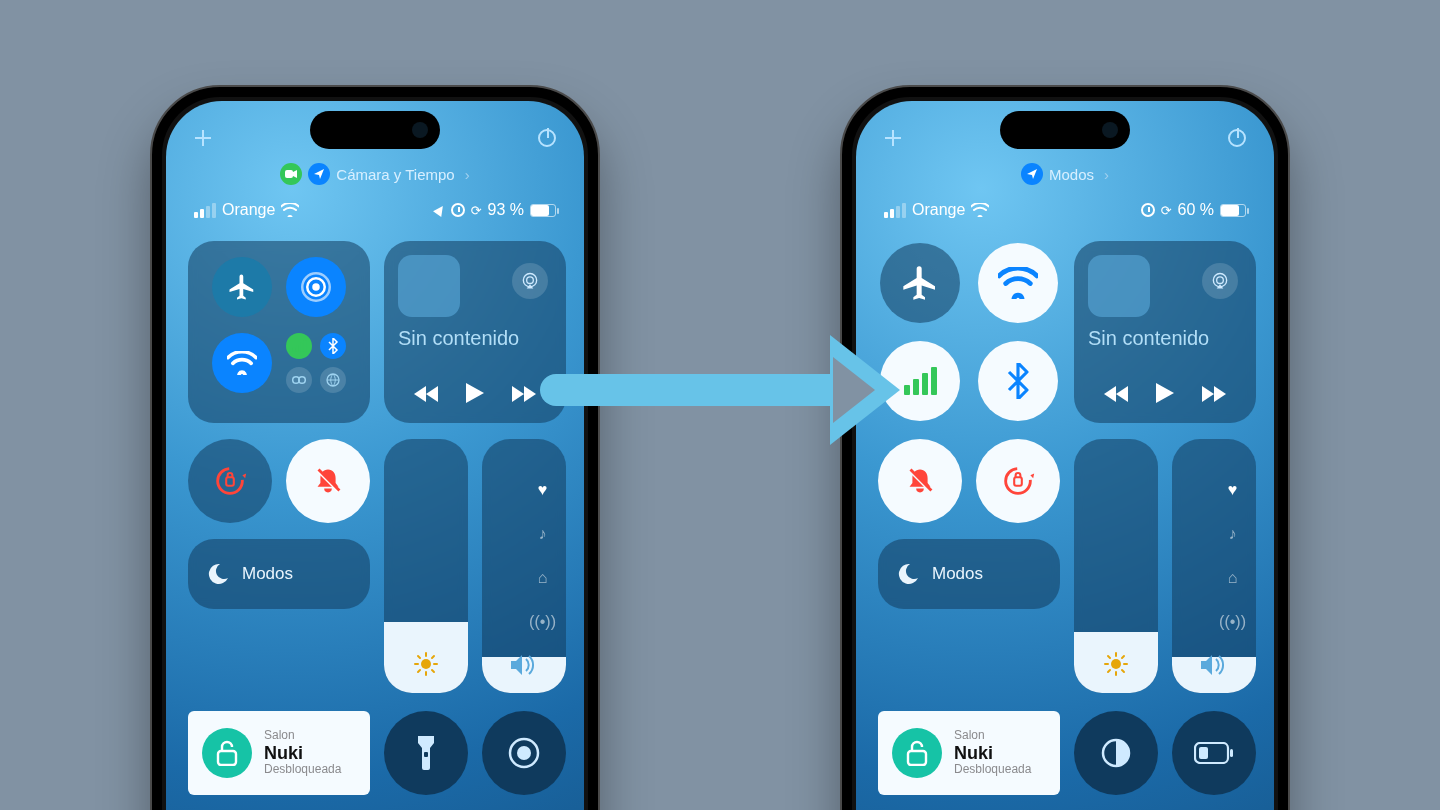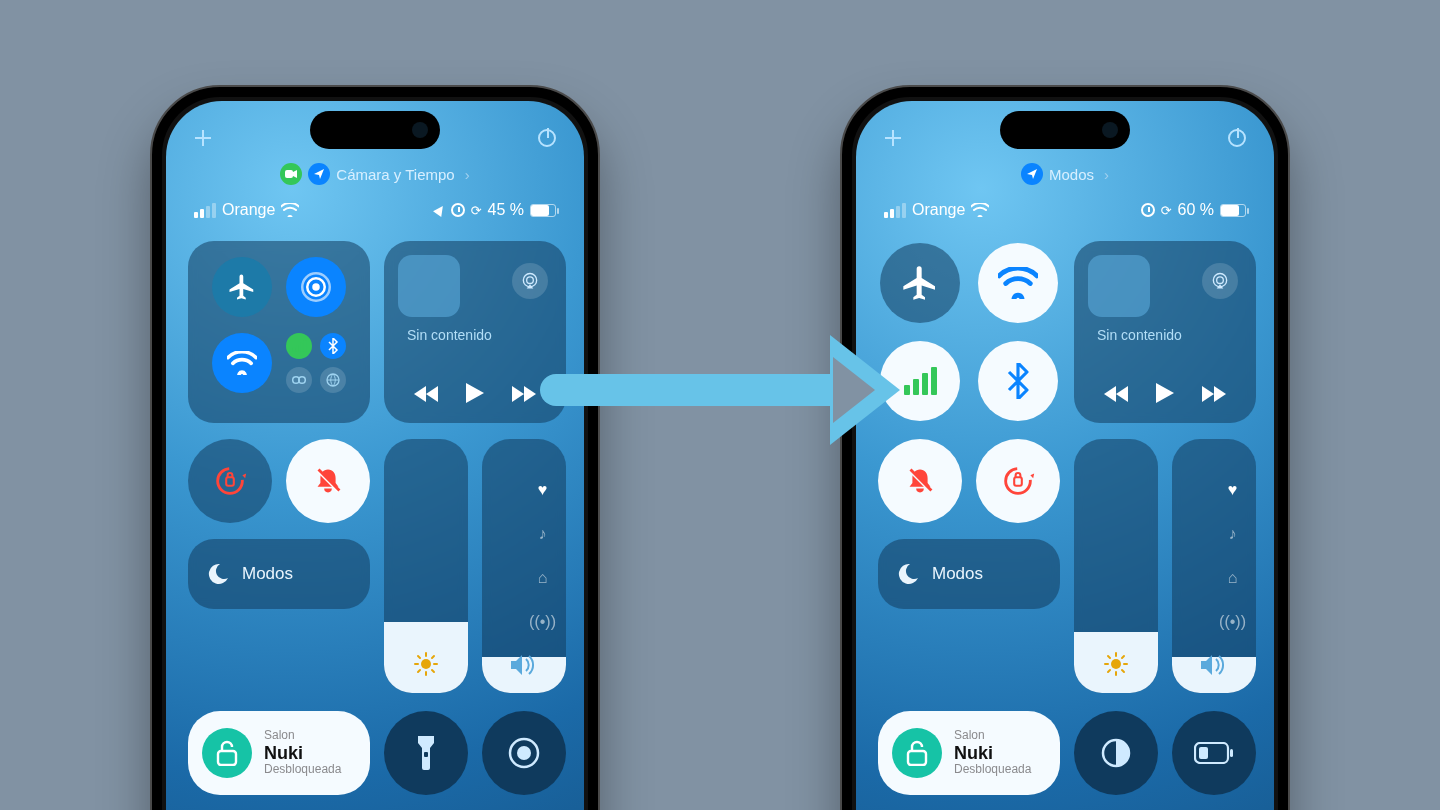--- a/index.html
+++ b/index.html
@@ -158,21 +158,21 @@
   .cellbars i{width:6px;background:#34c759;border-radius:1px;}
   .cellbars i:nth-child(1){height:10px;}
   .cellbars i:nth-child(2){height:16px;}
   .cellbars i:nth-child(3){height:22px;}
   .cellbars i:nth-child(4){height:28px;}
 
   
   .media{left:196px;top:0;width:182px;height:182px;padding:14px;}
   .media .art{position:absolute;top:14px;left:14px;width:62px;height:62px;border-radius:14px;background:rgba(90,170,220,0.6);}
   .media .ap{position:absolute;top:22px;right:18px;width:36px;height:36px;border-radius:50%;background:rgba(255,255,255,0.15);display:flex;align-items:center;justify-content:center;color:#cfeaff;font-size:18px;}
-  .media .lbl{position:absolute;left:23px;top:86px;color:#b2def7;font-size:14px;}
+  .media .lbl{position:absolute;left:14px;top:86px;color:#b2def7;font-size:20px;}
   .media .ctrls{position:absolute;bottom:14px;left:0;right:0;display:flex;justify-content:center;gap:26px;color:#fff;font-size:22px;}
 
   
   .rot {left:0;  top:198px;width:84px;height:84px;border-radius:50%;}
   .bell{left:98px;top:198px;width:84px;height:84px;border-radius:50%;}
   .rot,.bell{display:flex;align-items:center;justify-content:center;background:rgba(18,60,95,0.55);}
   .rot.white,.bell.white{background:#f5fbff;}
   .rot svg,.bell svg{width:38px;height:38px;}
 
   
@@ -180,21 +180,21 @@
   .vslider.br{left:196px;}
   .vslider.vo{left:294px;}
   .vslider .fill{position:absolute;bottom:0;left:0;right:0;background:#eaf5fd;}
   .vslider .ic{position:absolute;bottom:12px;left:0;right:0;text-align:center;font-size:20px;color:#2a7ab0;}
   .vslider.vo .ic{color:#66b6e8;}
 
   
   .modos{left:0;top:298px;width:182px;height:70px;display:flex;align-items:center;gap:12px;padding:0 18px;color:#eaf5fd;font-size:17px;}
 
   
-  .home{left:0;top:470px;width:182px;height:84px;background:#f5fbff;border-radius:32px;display:flex;align-items:center;gap:12px;padding:0 14px;}
+  .home{left:0;top:470px;width:182px;height:84px;background:#f5fbff;border-radius:6px;display:flex;align-items:center;gap:12px;padding:0 14px;}
   .home .badge{width:50px;height:50px;border-radius:50%;background:#16c3a6;display:flex;align-items:center;justify-content:center;}
   .home .txt{display:flex;flex-direction:column;line-height:1.15;}
   .home .t1{color:#8a8a8d;font-size:12px;}
   .home .t2{color:#111;font-size:18px;font-weight:600;}
   .home .t3{color:#8a8a8d;font-size:12px;}
 
   
   .rbtn{top:470px;width:84px;height:84px;border-radius:50%;background:#0f3a5d;display:flex;align-items:center;justify-content:center;color:#cfeaff;}
   .rbtn.a{left:196px;}
   .rbtn.b{left:294px;}
@@ -280,21 +280,21 @@
             </span>
           <span>Orange</span>
           <svg width="18" height="14" viewBox="0 0 18 14">
               <path d="M9 13 a1.8 1.8 0 1 0 0.001 0 M3 7 a9 9 0 0 1 12 0 M0 3.5 a13 13 0 0 1 18 0" fill="none" stroke="#fff" stroke-width="2" stroke-linecap="round"></path>
             </svg>
         </div>
         <div class="sr-right">
           <span class="loc-ic"></span>
           <span class="alarm"></span>
           <span class="locksh">⟳</span>
-          <span>45 %</span>
+          <span>93 %</span>
           <span class="battery">
               <i></i>
             </span>
         </div>
       </div>
 
       <div class="cc">
 
         <div class="tile conn">
           <div class="row r1">

